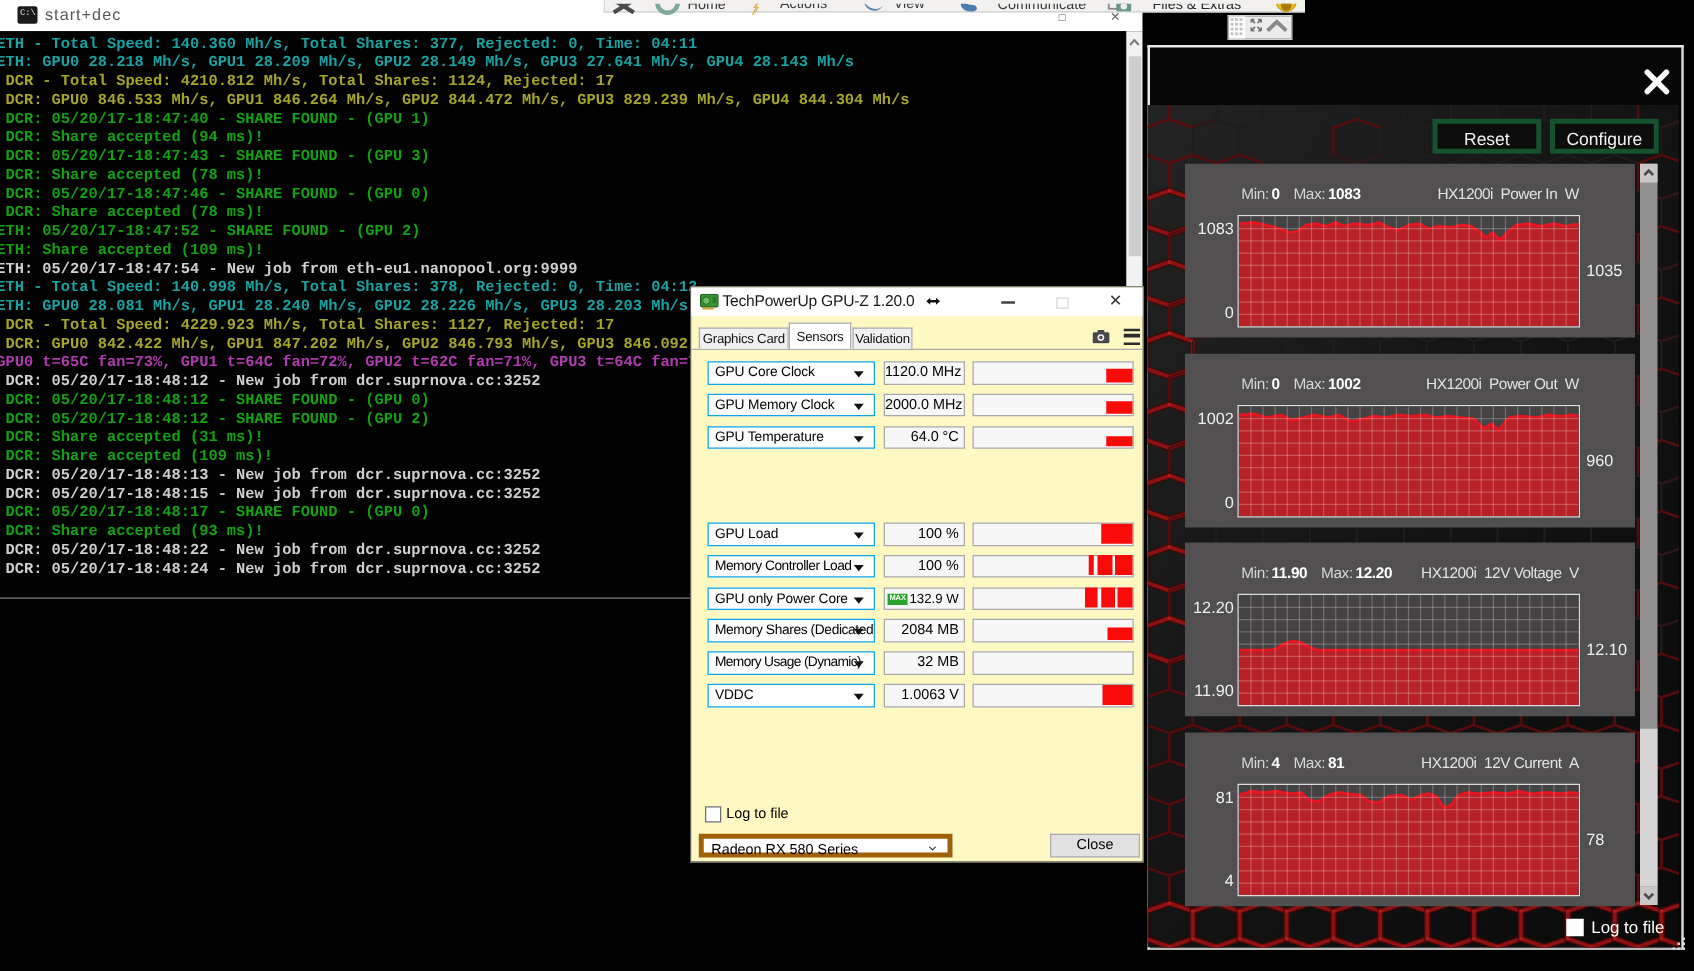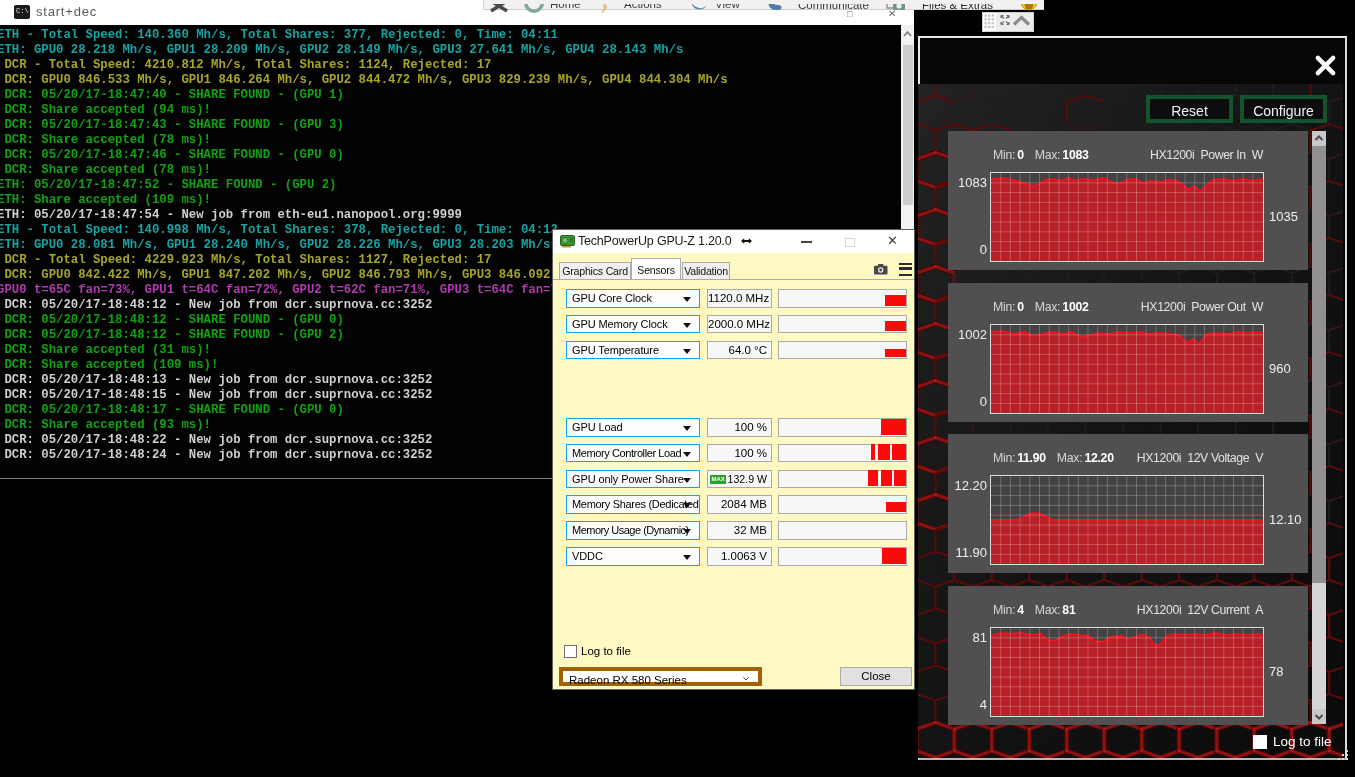--- a/index.html
+++ b/index.html
@@ -901,21 +901,21 @@
 <div class="gzrow" style="top:213.8px">
  <div class="dd"><span style="letter-spacing:-0.4px">Memory Controller Load</span><span class="arr"></span></div>
  <div class="val"><span>100 %</span></div>
  <div class="gph">
         <div class="red" style="left:113px;width:14px;height:16px"></div>
         <div class="red" style="left:98.5px;width:12px;height:16px"></div>
         <div class="red" style="left:92.0px;width:4px;height:16px"></div>
       </div>
 </div>
 <div class="gzrow" style="top:239.6px">
- <div class="dd"><span>GPU only Power Share</span><span class="arr"></span></div>
+ <div class="dd"><span>GPU only Power Core</span><span class="arr"></span></div>
  <div class="val"><span class="maxchip">MAX</span><span><span style="font-size:10.6px">132.9 W</span></span></div>
  <div class="gph">
         <div class="red" style="left:115px;width:12px;height:16px"></div>
         <div class="red" style="left:101.5px;width:11px;height:16px"></div>
         <div class="red" style="left:89.0px;width:10px;height:16px"></div>
       </div>
 </div>
 <div class="gzrow" style="top:265.4px">
  <div class="dd"><span style="letter-spacing:-0.3px">Memory Shares (Dedicated)</span><span class="arr"></span></div>
  <div class="val"><span>2084 MB</span></div>

